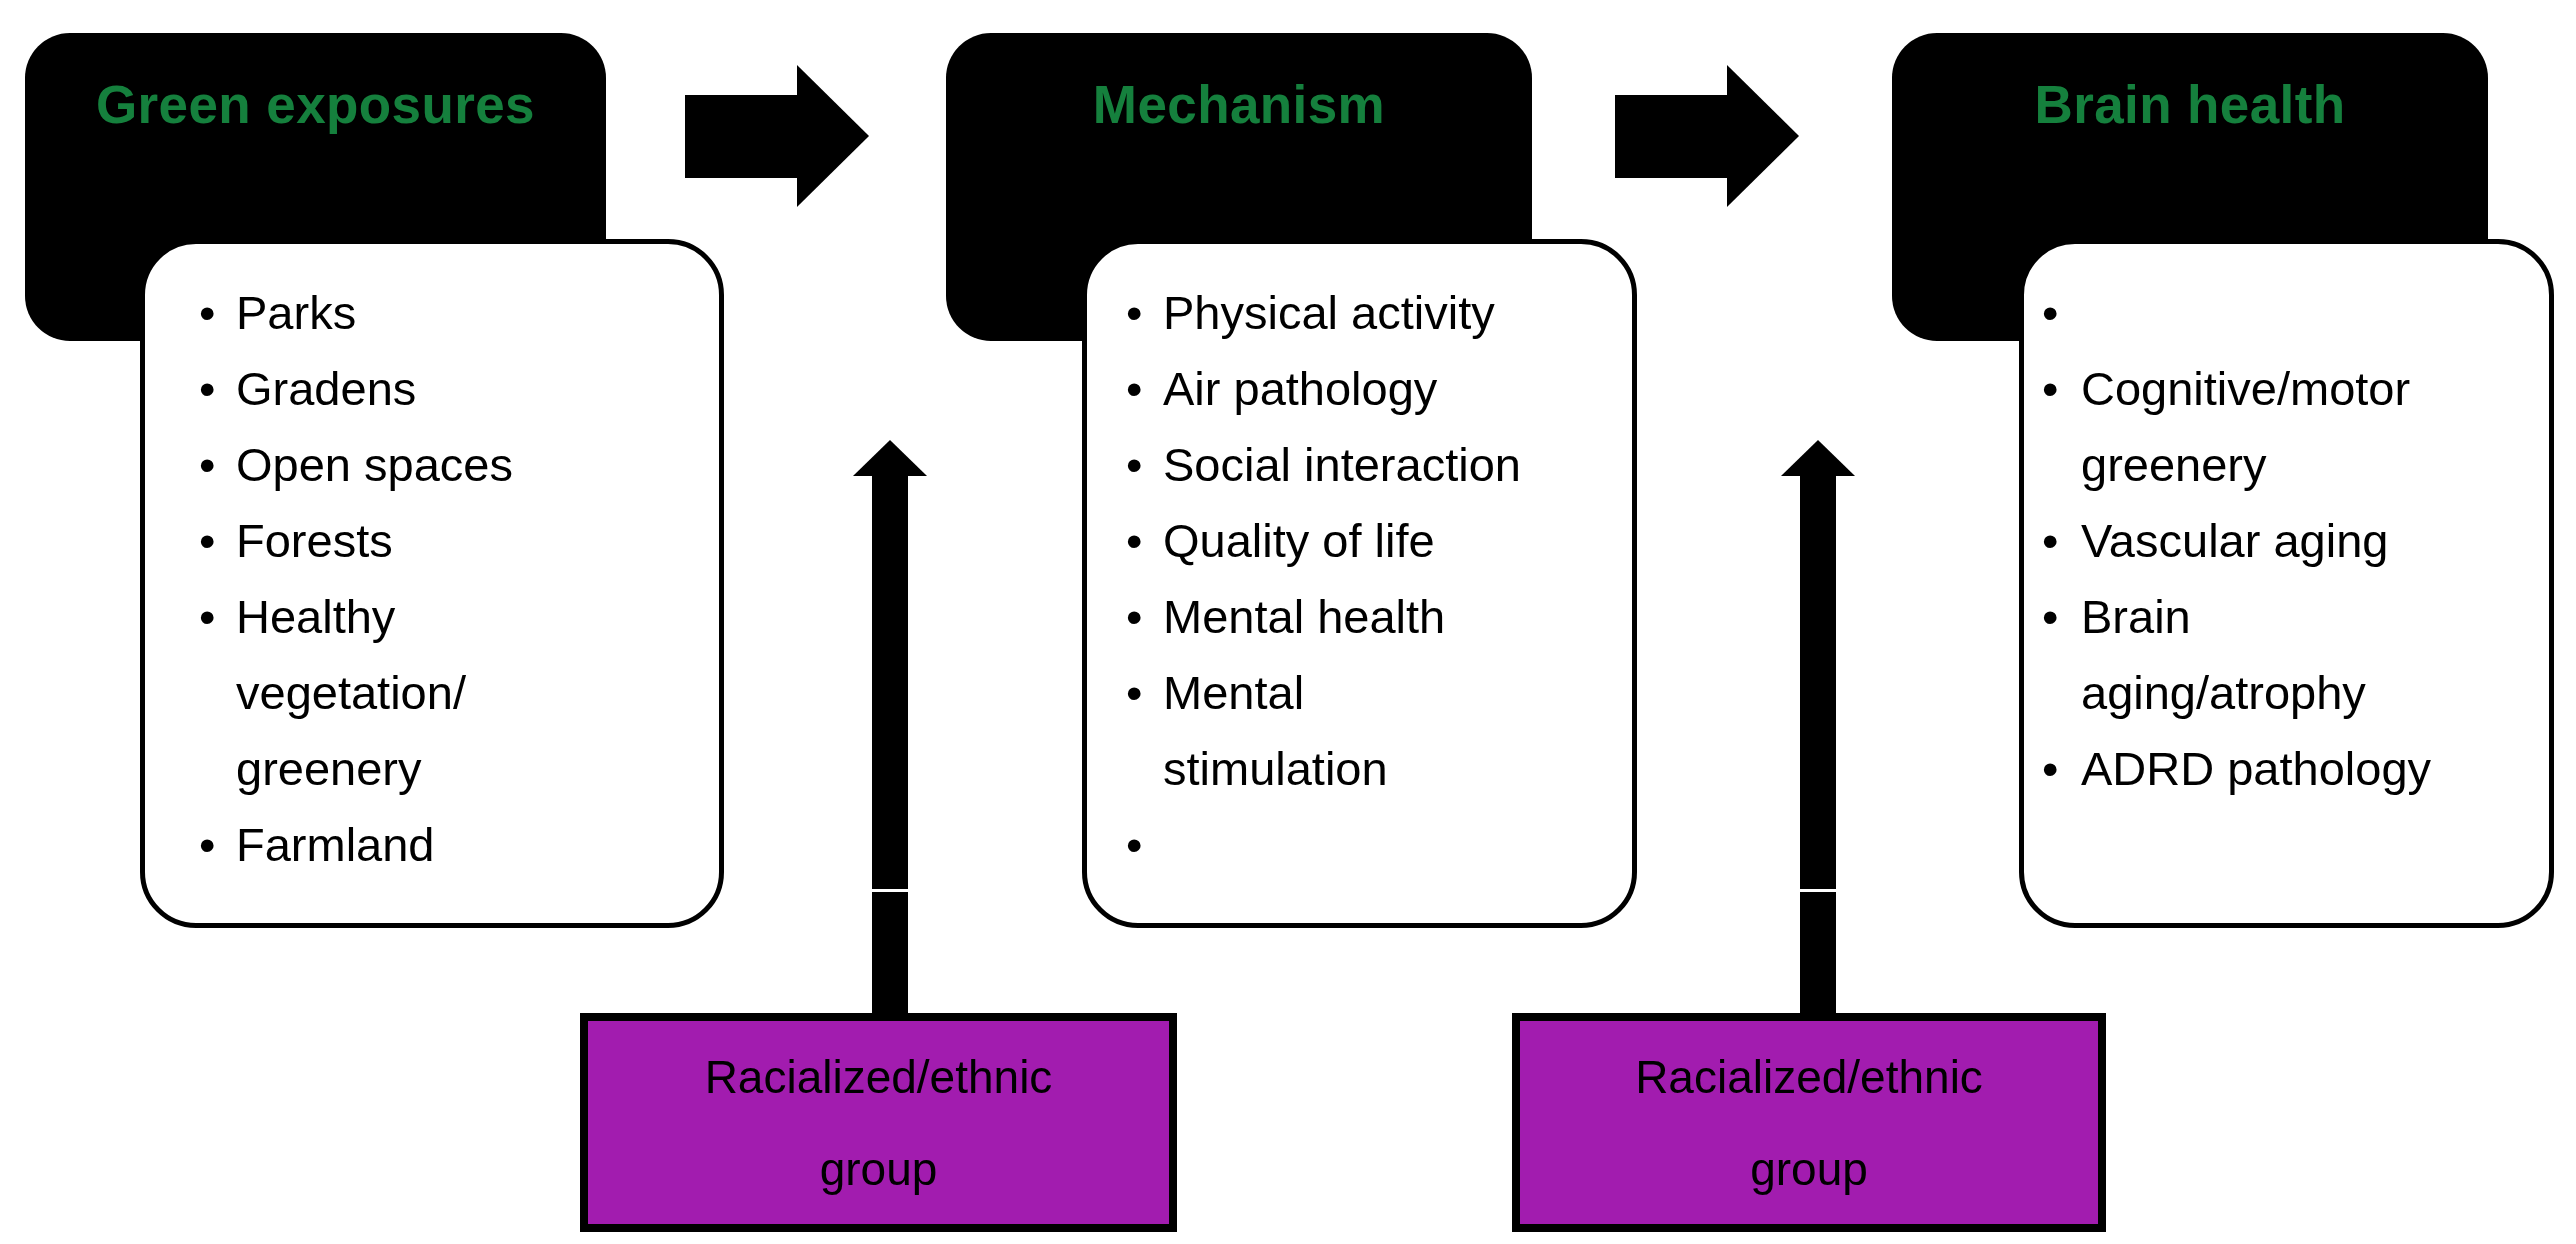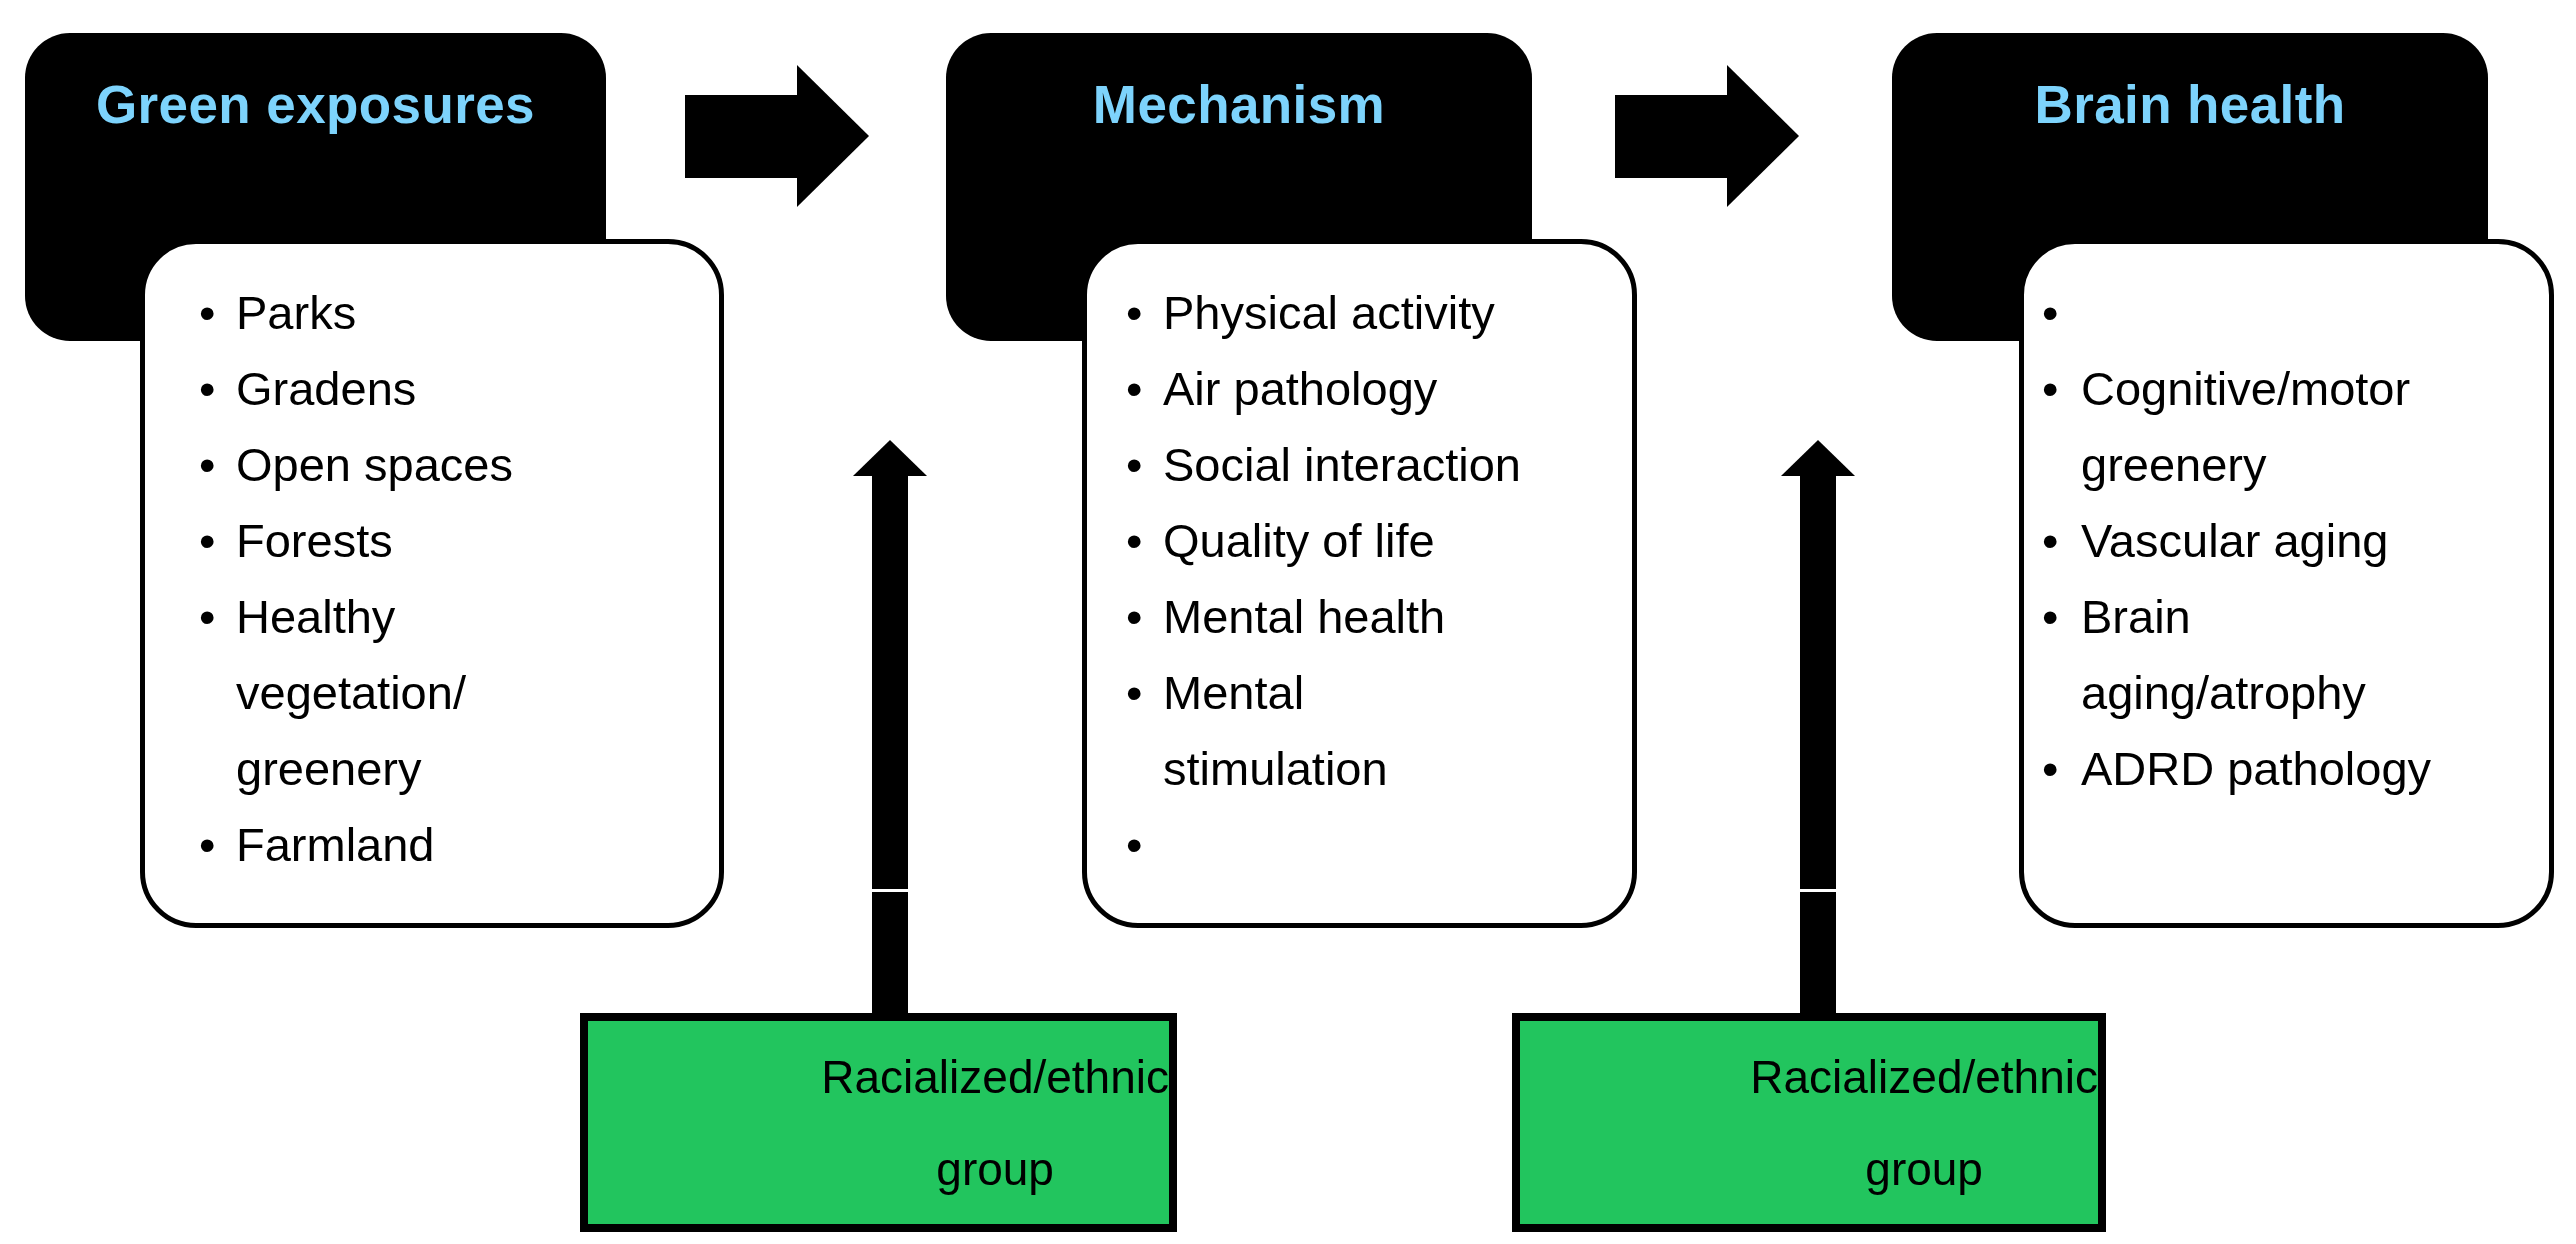--- a/index.html
+++ b/index.html
@@ -19,21 +19,21 @@
     top: 33px;
     height: 308px;
     background: #000000;
     border-radius: 45px;
     box-sizing: border-box;
     text-align: center;
     padding-top: 43px;
     z-index: 1;
   }
   .hbox .title {
-    color: #7dd3fc;
+    color: #15803d;
     font-size: 53px;
     font-weight: bold;
     line-height: 1.1;
     letter-spacing: 0.4px;
   }
   #hbox-1 { left: 25px;   width: 581px; }
   #hbox-2 { left: 946px; width: 586px; }
   #hbox-3 { left: 1892px; width: 596px; }
 
   
@@ -92,26 +92,26 @@
   .uarrow .seam {
     position: absolute; left: 19px; top: 449px;
     width: 36px; height: 3.3px; background: #ffffff;
   }
 
   
   .mbox {
     position: absolute;
     top: 1013px;
     height: 219px;
-    background: #22c55e;
+    background: #a21caf;
     border: 8.2px solid #000000;
     box-sizing: border-box;
     display: flex;
     align-items: center;
-    justify-content: flex-end;
+    justify-content: center;
     text-align: center;
     z-index: 2;
   }
   #mbox-1 { left: 580px;  width: 597px; }
   #mbox-2 { left: 1512px; width: 594px; }
   .mbox .mlabel {
     font-size: 46px;
     line-height: 92px;
     white-space: pre-line;
   }

